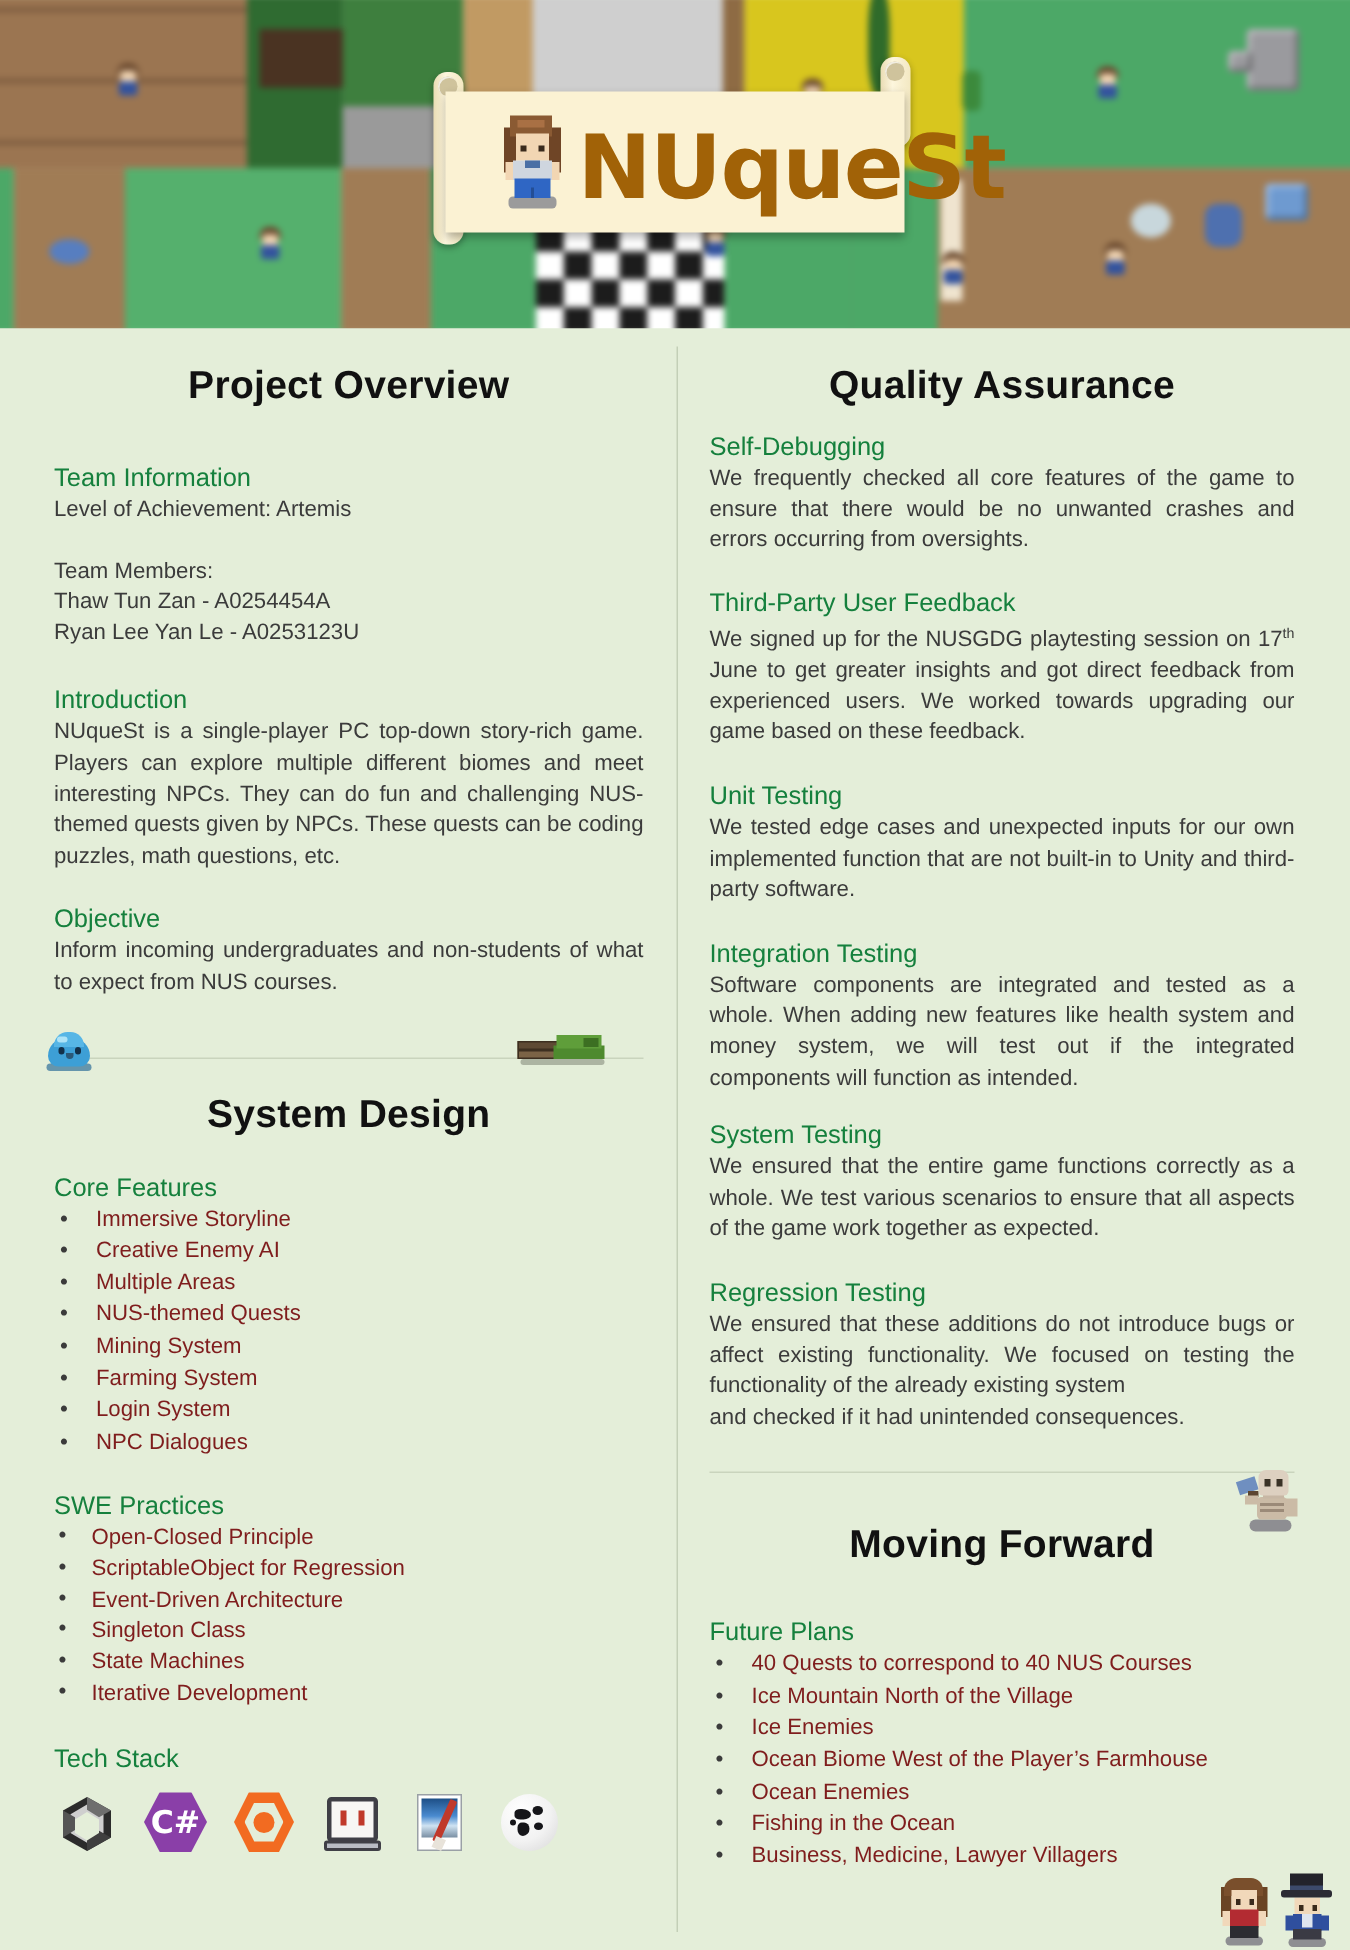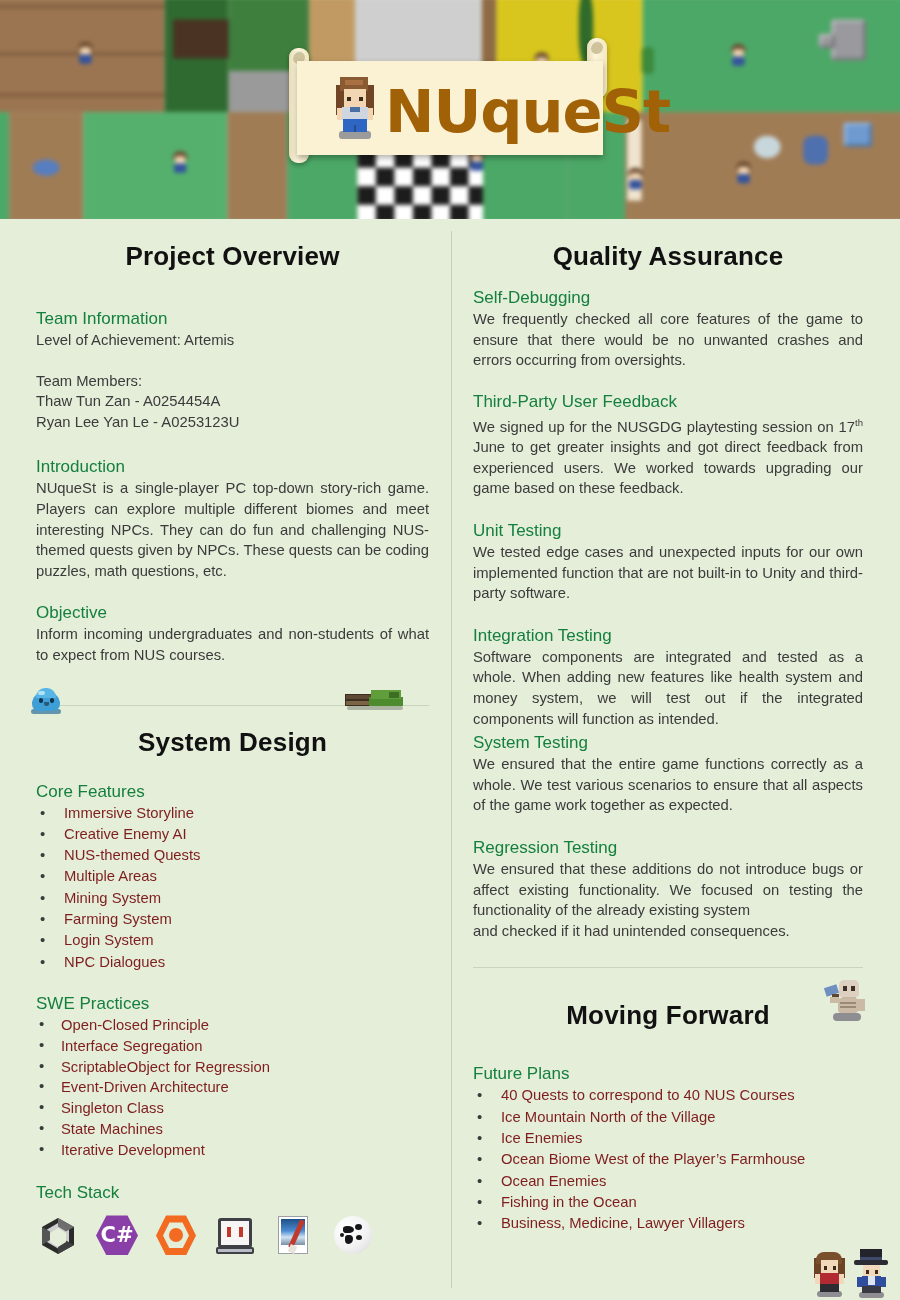--- a/index.html
+++ b/index.html
@@ -457,32 +457,31 @@
     <p class="body-text">Inform incoming undergraduates and non-students of what to expect from NUS courses.</p>
 
     <hr class="rule" style="margin-top:39px;">
 
     <h1 class="section-title" style="margin-top:21px;">System Design</h1>
 
     <h2 class="sub-title" style="margin-top:24px;">Core Features</h2>
     <ul class="bullets">
       <li>Immersive Storyline</li>
       <li>Creative Enemy AI</li>
+      <li>Multiple Areas</li>
       <li>NUS-themed Quests</li>
-      <li>Multiple Areas</li>
       <li>Mining System</li>
       <li>Farming System</li>
       <li>Login System</li>
       <li>NPC Dialogues</li>
     </ul>
 
     <h2 class="sub-title" style="margin-top:21px;">SWE Practices</h2>
     <ul class="bullets tight">
       <li>Open-Closed Principle</li>
-      <li>Interface Segregation</li>
       <li>ScriptableObject for Regression</li>
       <li>Event-Driven Architecture</li>
       <li>Singleton Class</li>
       <li>State Machines</li>
       <li>Iterative Development</li>
     </ul>
 
     <h2 class="sub-title" style="margin-top:23px;">Tech Stack</h2>
 
     <div id="tech-icons" style="margin-top:10px;">
@@ -543,21 +542,21 @@
 
     <h2 class="sub-title" style="margin-top:21px;">Third-Party User Feedback</h2>
     <p class="body-text"><span>We signed up for the NUSGDG playtesting session on 17</span><sup>th</sup><span> June to get greater insights and got direct feedback from experienced users. We worked towards upgrading our game based on these feedback.</span></p>
 
     <h2 class="sub-title" style="margin-top:22px;">Unit Testing</h2>
     <p class="body-text">We tested edge cases and unexpected inputs for our own implemented function that are not built-in to Unity and third-party software.</p>
 
     <h2 class="sub-title" style="margin-top:22px;">Integration Testing</h2>
     <p class="body-text">Software components are integrated and tested as a whole. When adding new features like health system and money system, we will test out if the integrated components will function as intended.</p>
 
-    <h2 class="sub-title" style="margin-top:4px;">System Testing</h2>
+    <h2 class="sub-title" style="margin-top:18px;">System Testing</h2>
     <p class="body-text">We ensured that the entire game functions correctly as a whole. We test various scenarios to ensure that all aspects of the game work together as expected.</p>
 
     <h2 class="sub-title" style="margin-top:22px;">Regression Testing</h2>
     <p class="body-text">We ensured that these additions do not introduce bugs or affect existing functionality. We focused on testing the functionality of the already existing system</p>
     <p class="plain-text">and checked if it had unintended consequences.</p>
 
     <hr class="rule" style="margin-top:26px;">
 
     <h1 class="section-title" style="margin-top:32px;">Moving Forward</h1>
 

